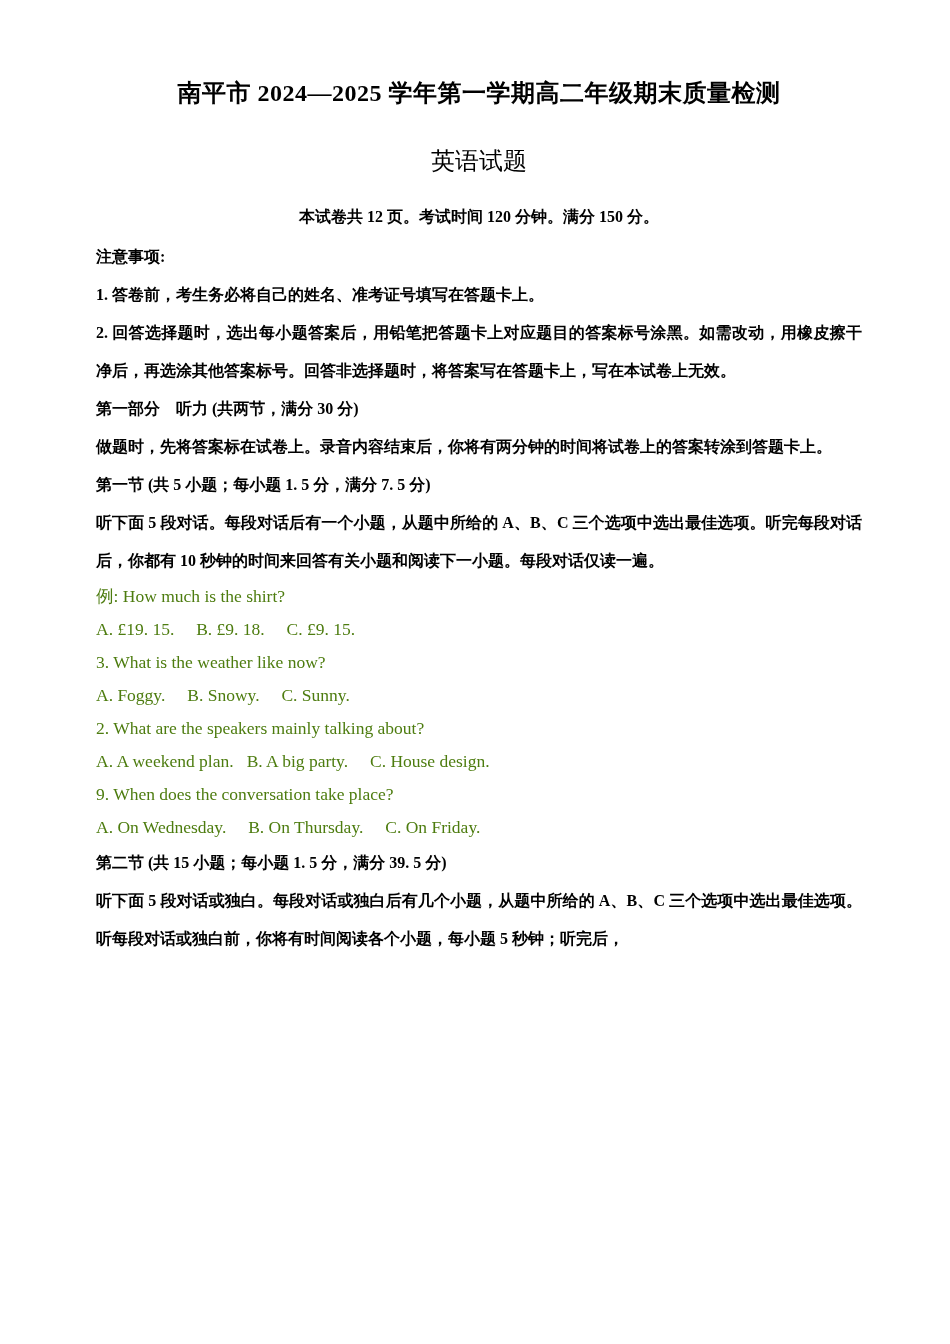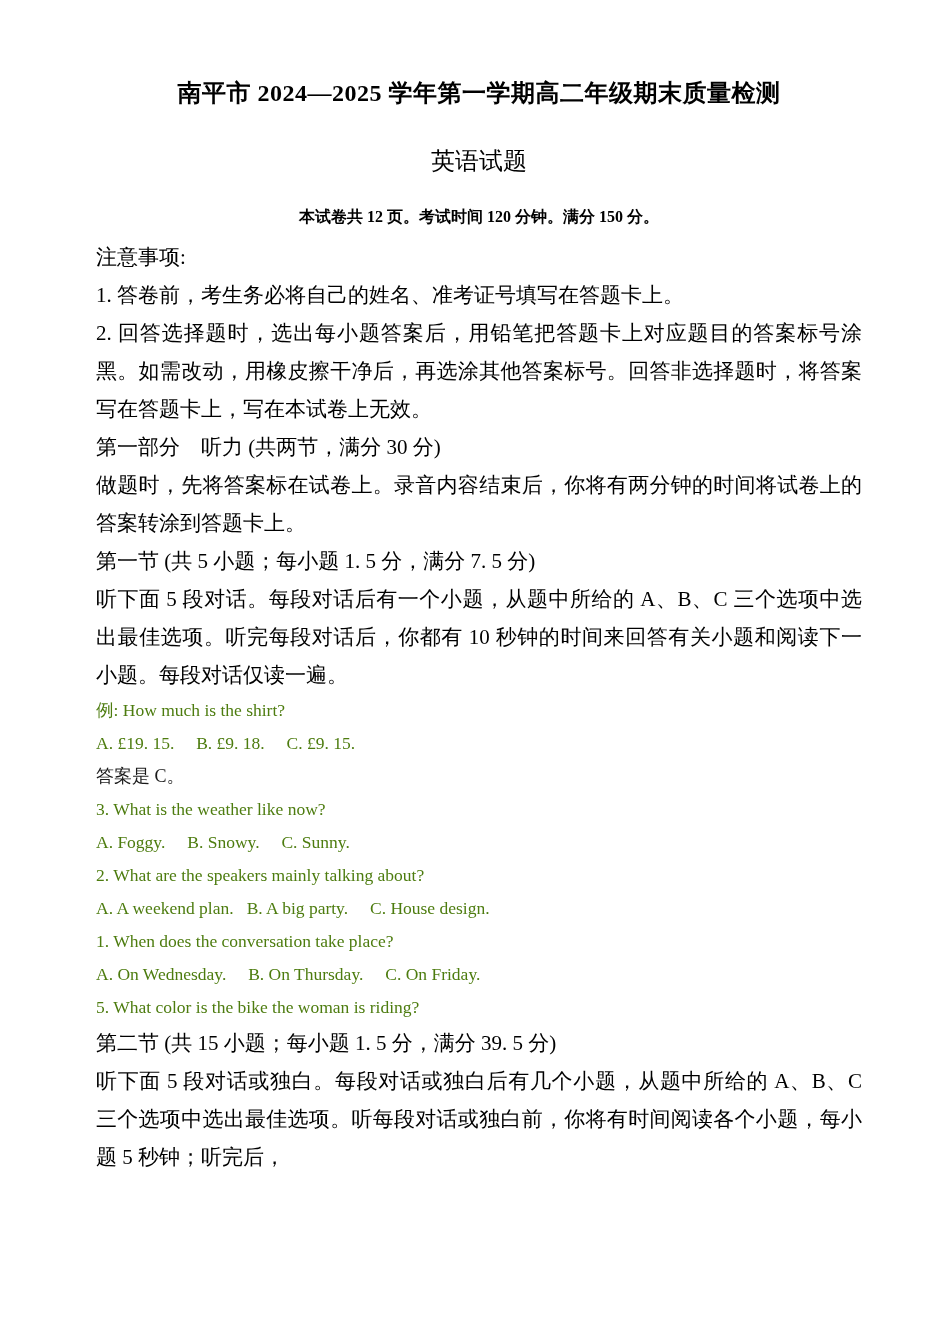--- a/index.html
+++ b/index.html
@@ -37,23 +37,23 @@
   }
   .meta {
     margin: 26px 0 0 0;
     font-size: 16px;
     line-height: 30px;
     font-weight: bold;
     text-align: center;
   }
   .cn-bold {
     margin: 0;
-    font-size: 21px;
+    font-size: 16px;
     line-height: 38px;
-    font-weight: normal;
+    font-weight: bold;
     text-align: justify;
   }
   .cn-bold.first {
     margin-top: 6px;
   }
   .cn-regular {
     margin: 0;
     font-size: 18px;
     line-height: 33px;
     font-weight: normal;
@@ -87,39 +87,37 @@
 
   <p class="cn-bold">第一部分　听力 (共两节，满分 30 分)</p>
   <p class="cn-bold">做题时，先将答案标在试卷上。录音内容结束后，你将有两分钟的时间将试卷上的答案转涂到答题卡上。</p>
 
   <p class="cn-bold">第一节 (共 5 小题；每小题 1. 5 分，满分 7. 5 分)</p>
   <p class="cn-bold">听下面 5 段对话。每段对话后有一个小题，从题中所给的 A、B、C 三个选项中选出最佳选项。听完每段对话后，你都有 10 秒钟的时间来回答有关小题和阅读下一小题。每段对话仅读一遍。</p>
 
   <div>
     <p class="en">例: How much is the shirt?</p>
     <p class="en opts">A. £19. 15.     B. £9. 18.     C. £9. 15.</p>
-    <p class="cn-regular">答案是 C。</p>
   </div>
 
   <div>
     <p class="en">3. What is the weather like now?</p>
     <p class="en opts">A. Foggy.     B. Snowy.     C. Sunny.</p>
   </div>
 
   <div>
     <p class="en">2. What are the speakers mainly talking about?</p>
     <p class="en opts">A. A weekend plan.   B. A big party.     C. House design.</p>
   </div>
 
 
   <div>
-    <p class="en">1. When does the conversation take place?</p>
+    <p class="en">9. When does the conversation take place?</p>
     <p class="en opts">A. On Wednesday.     B. On Thursday.     C. On Friday.</p>
   </div>
 
   <div>
-    <p class="en">5. What color is the bike the woman is riding?</p>
   </div>
 
   <p class="cn-bold">第二节 (共 15 小题；每小题 1. 5 分，满分 39. 5 分)</p>
   <p class="cn-bold">听下面 5 段对话或独白。每段对话或独白后有几个小题，从题中所给的 A、B、C 三个选项中选出最佳选项。听每段对话或独白前，你将有时间阅读各个小题，每小题 5 秒钟；听完后，</p>
 
 </div>
 
 </body></html>

